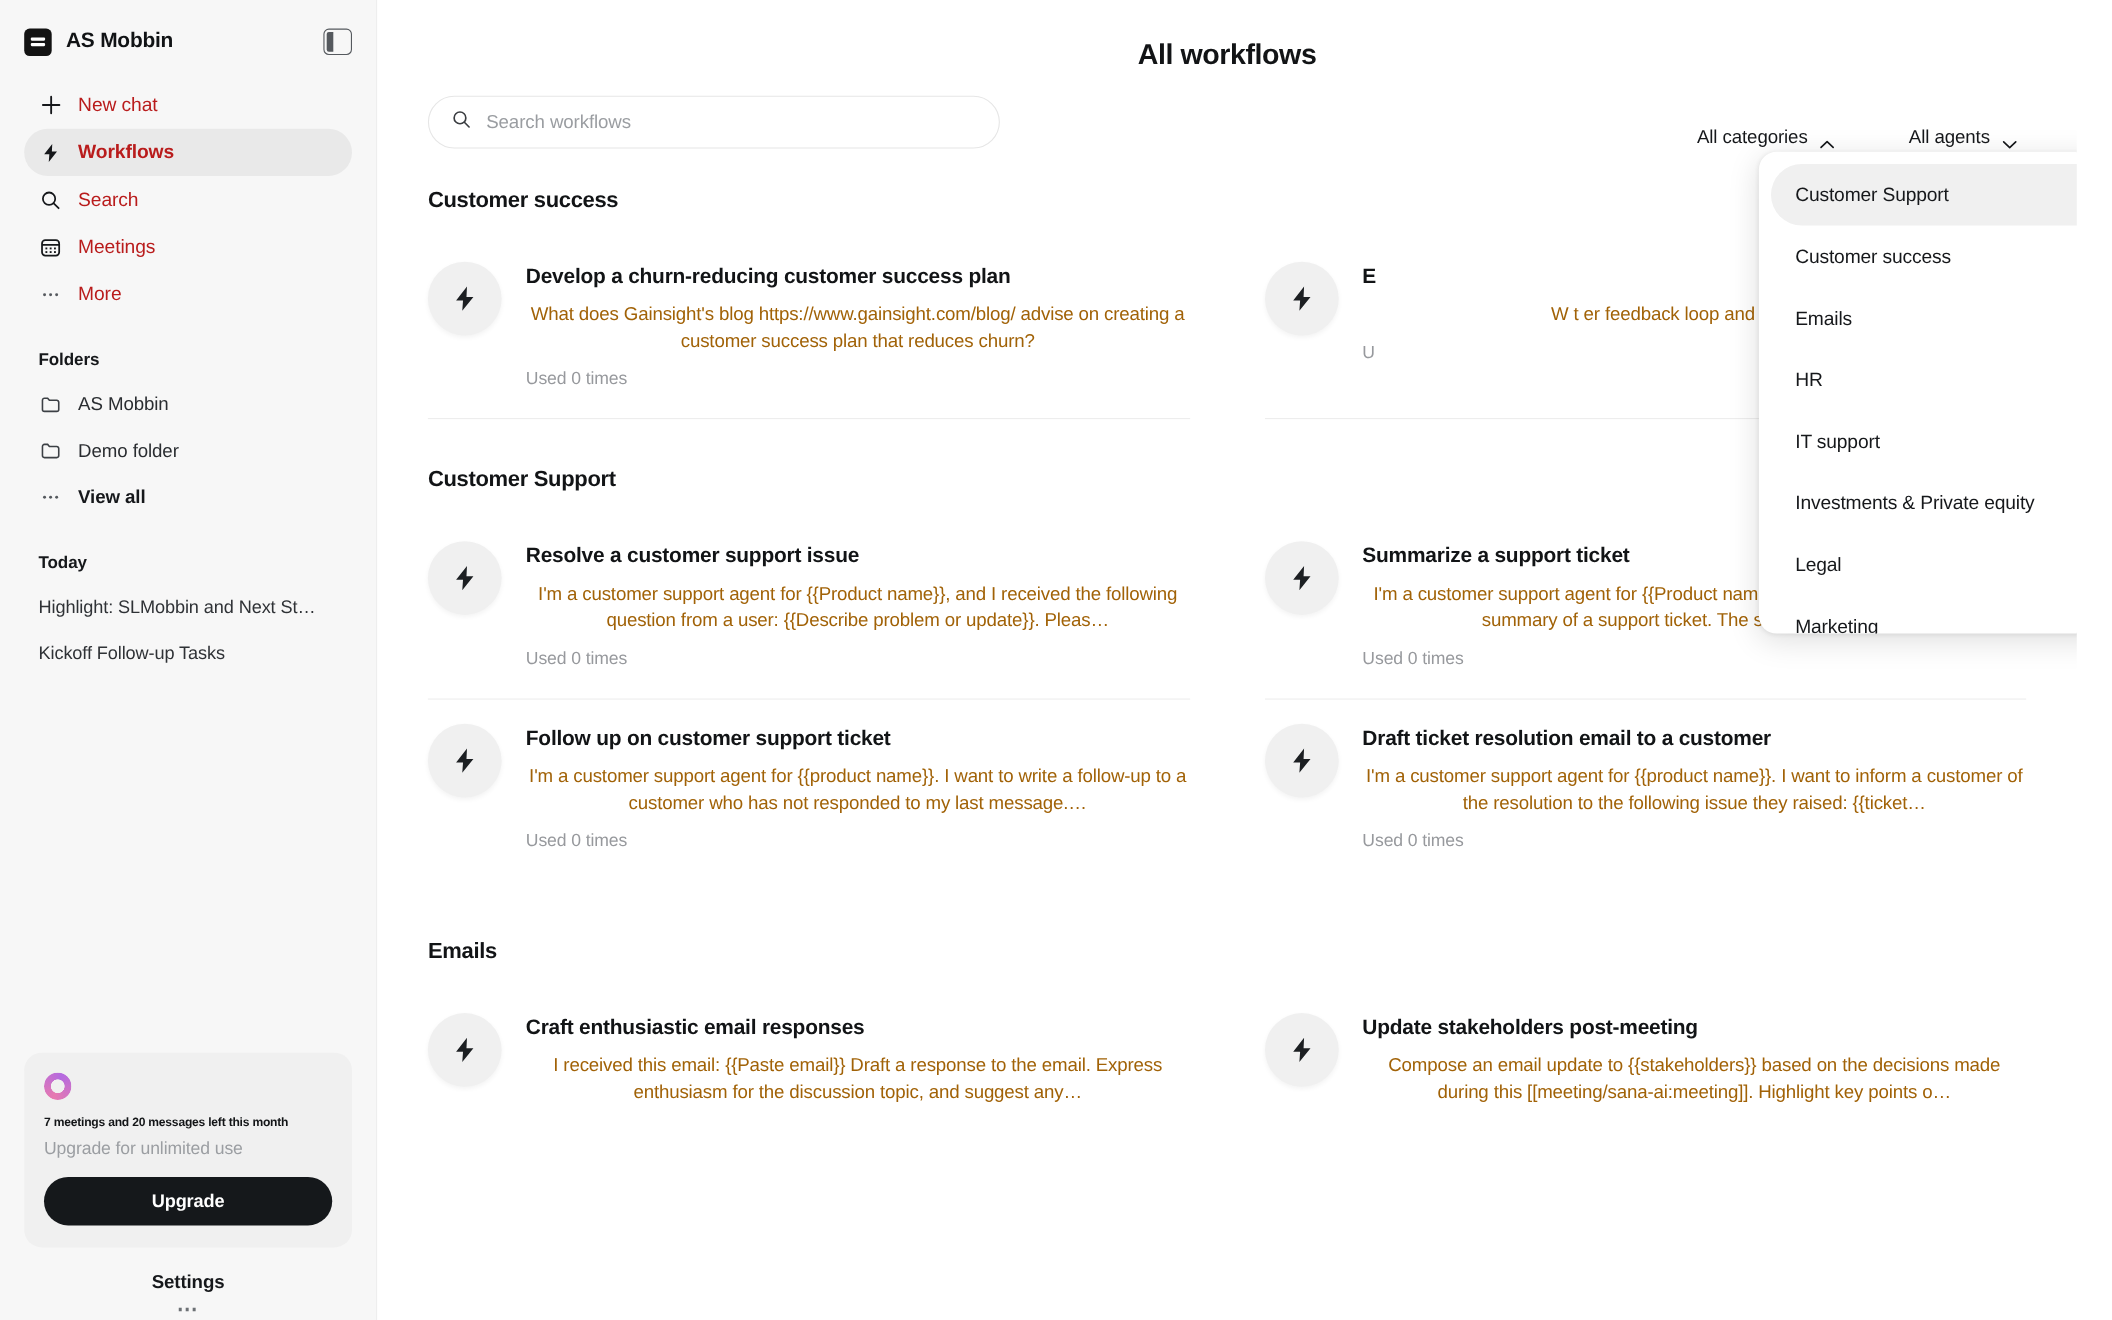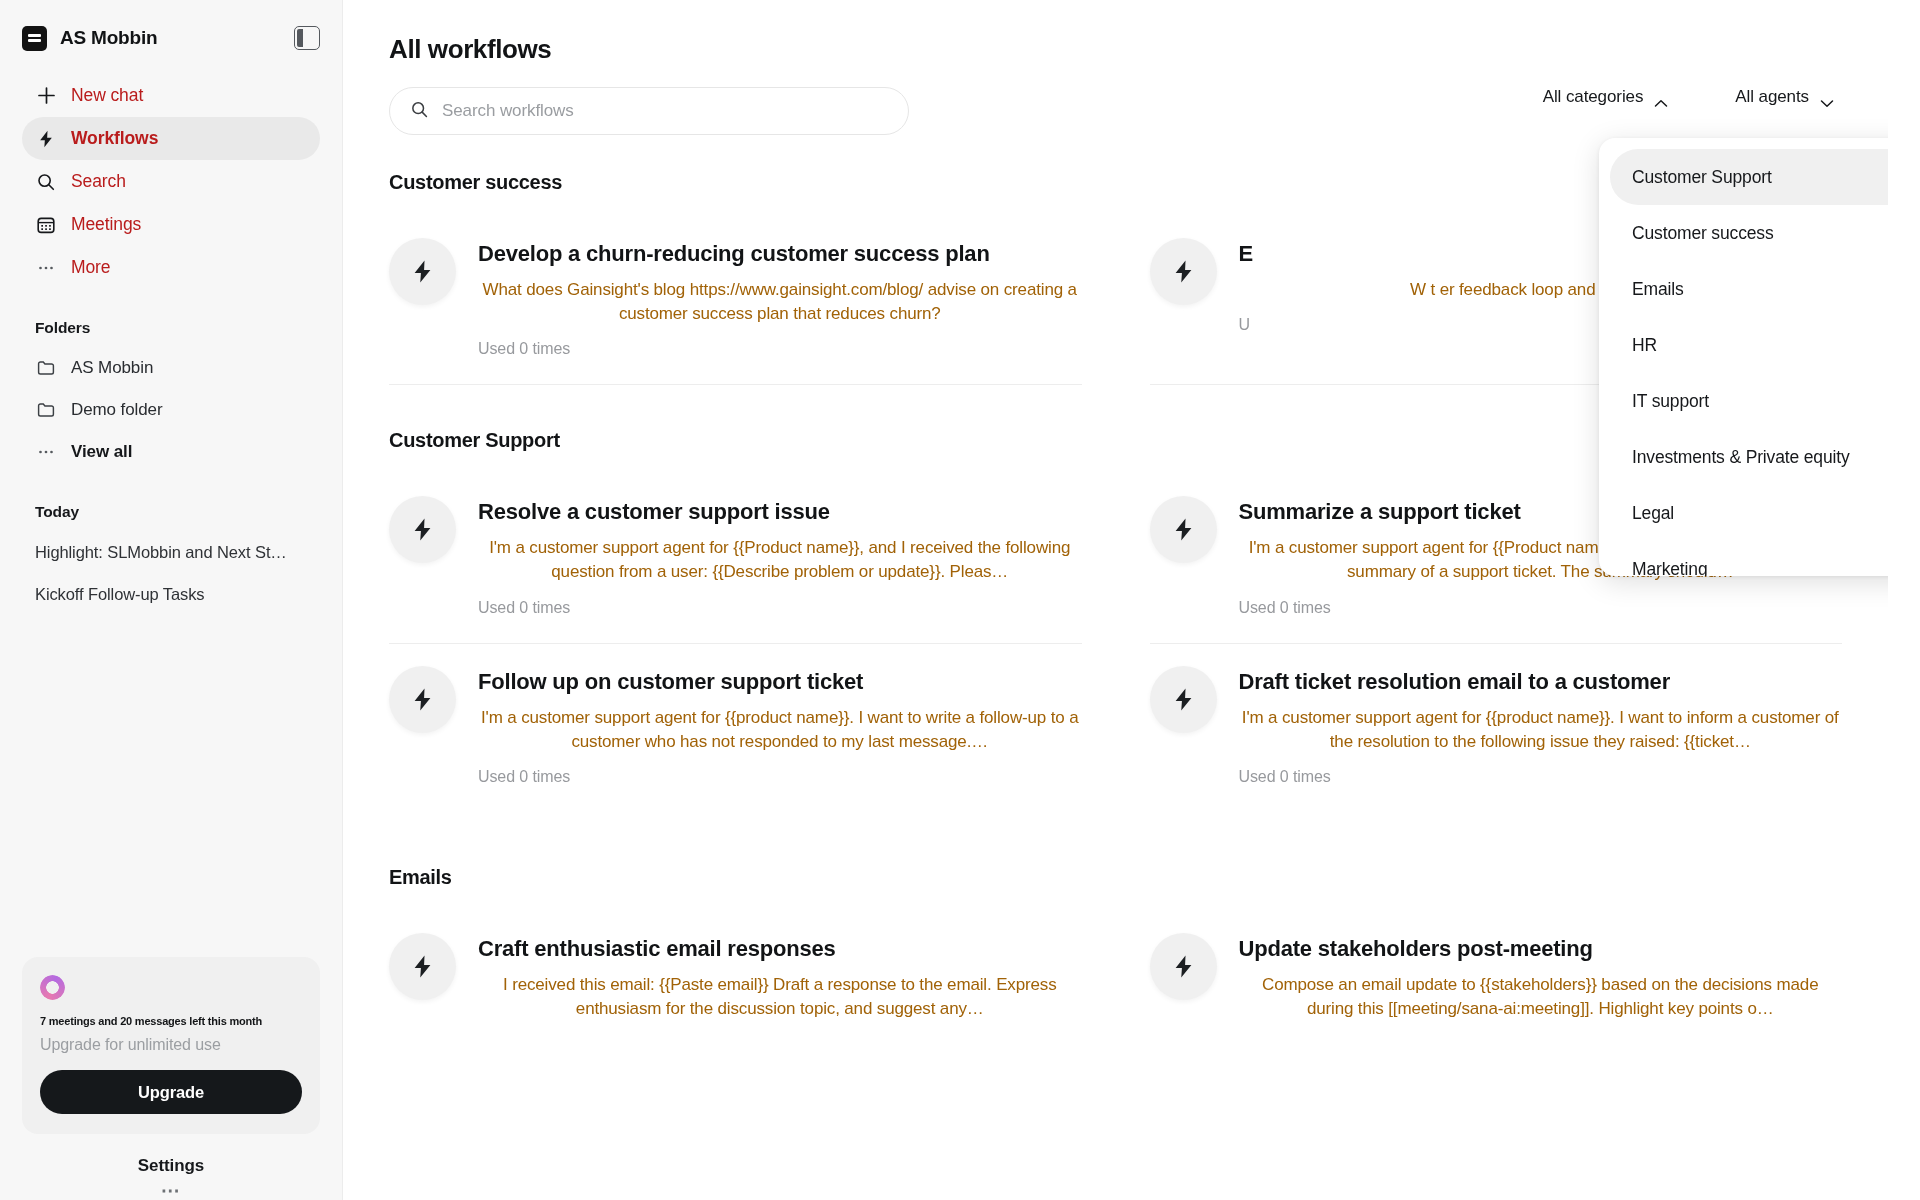--- a/index.html
+++ b/index.html
@@ -113,23 +113,23 @@
   }
   .dots { color: #6d7175; font-size: 19px; letter-spacing: 1.5px; line-height: 1; }
 
   
   .main {
     flex: 1 1 auto; height: 1200px; position: relative;
     padding: 34px 46px 0 46px; overflow: hidden; background: #fff;
   }
   .page-title {
     font-size: 26px; font-weight: 700; color: #121416;
-    letter-spacing: -0.4px; margin-bottom: 22px;
-  }
-  .toolbar { display: flex; align-items: flex-start; justify-content: space-between; }
+    letter-spacing: -0.4px; margin-bottom: 22px; text-align: center;
+  }
+  .toolbar { display: flex; align-items: flex-end; justify-content: space-between; }
   .searchbox {
     width: 520px; height: 48px; border: 1px solid #e6e6e6; border-radius: 999px;
     display: flex; align-items: center; gap: 13px; padding: 0 20px; background: #fff;
   }
   .searchbox input {
     border: none; outline: none; flex: 1; font-size: 17px; color: #1a1c1e;
     font-family: inherit; background: transparent; letter-spacing: -0.1px;
   }
   .searchbox input::placeholder { color: #9a9da1; }
 
@@ -153,21 +153,21 @@
   }
   .card.last-in-group { border-bottom: none; }
   .card-ico {
     width: 67px; height: 67px; flex: 0 0 67px; border-radius: 50%;
     background: #f0f0f0;
     display: flex; align-items: center; justify-content: center;
     box-shadow: 0 2px 5px rgba(0,0,0,0.05);
   }
   .card-body { flex: 1 1 auto; min-width: 0; padding-top: 3px; }
   .card-title {
-    font-size: 22px; font-weight: 700; color: #121416;
+    font-size: 19px; font-weight: 700; color: #121416;
     letter-spacing: -0.2px; margin-bottom: 11px;
   }
   .card-desc {
     font-size: 17px; color: #a16207; line-height: 1.42;
     letter-spacing: -0.15px; margin-bottom: 14px;
     display: -webkit-box; -webkit-line-clamp: 2; -webkit-box-orient: vertical;
     overflow: hidden;
     text-align: center;
   }
   .card-used { font-size: 16px; color: #97999d; letter-spacing: -0.1px; }

